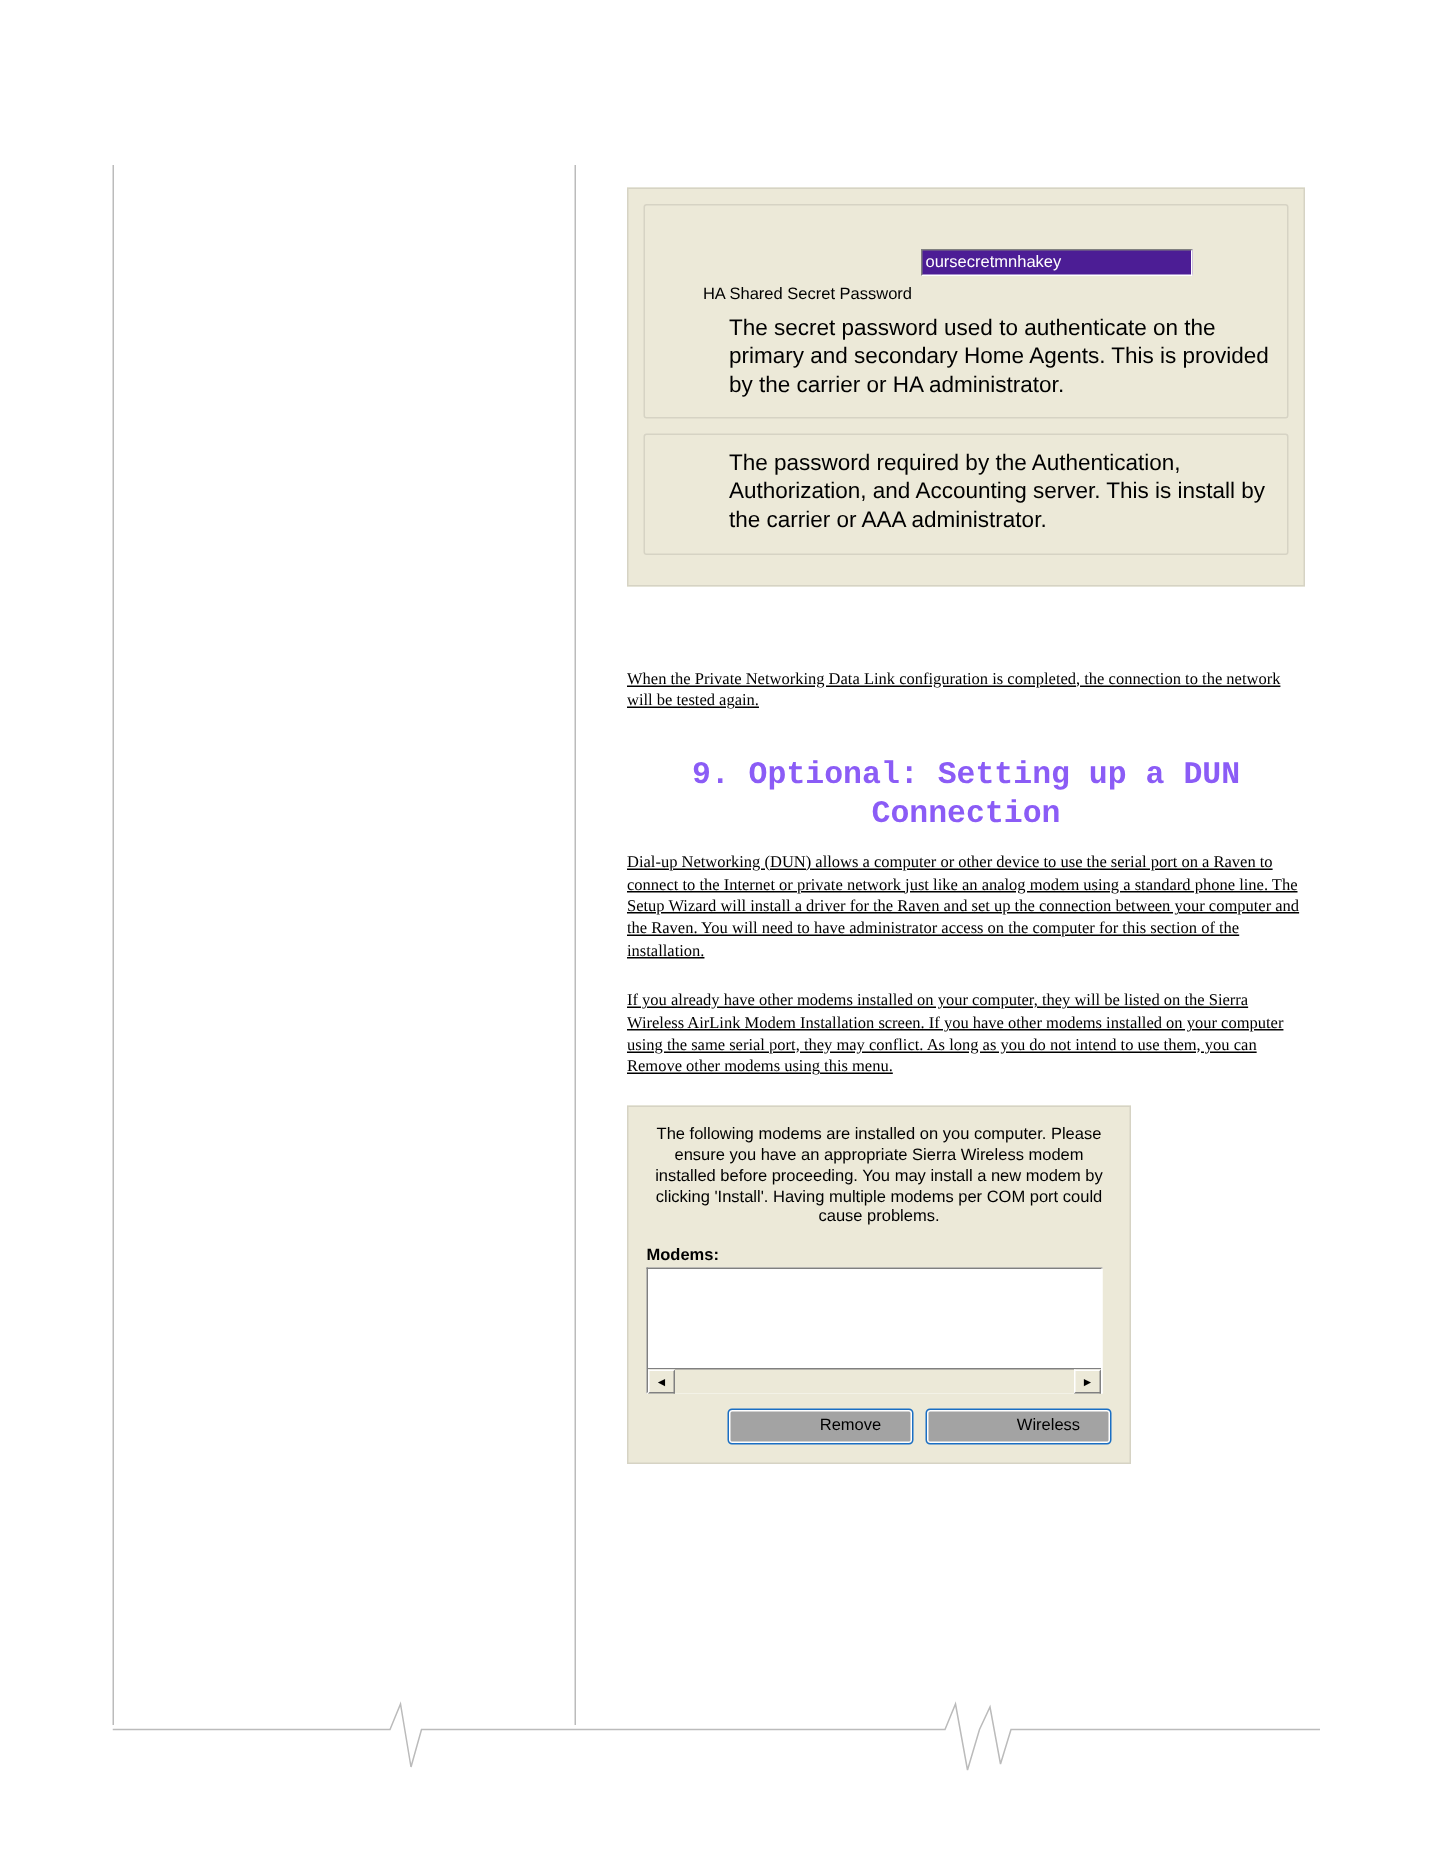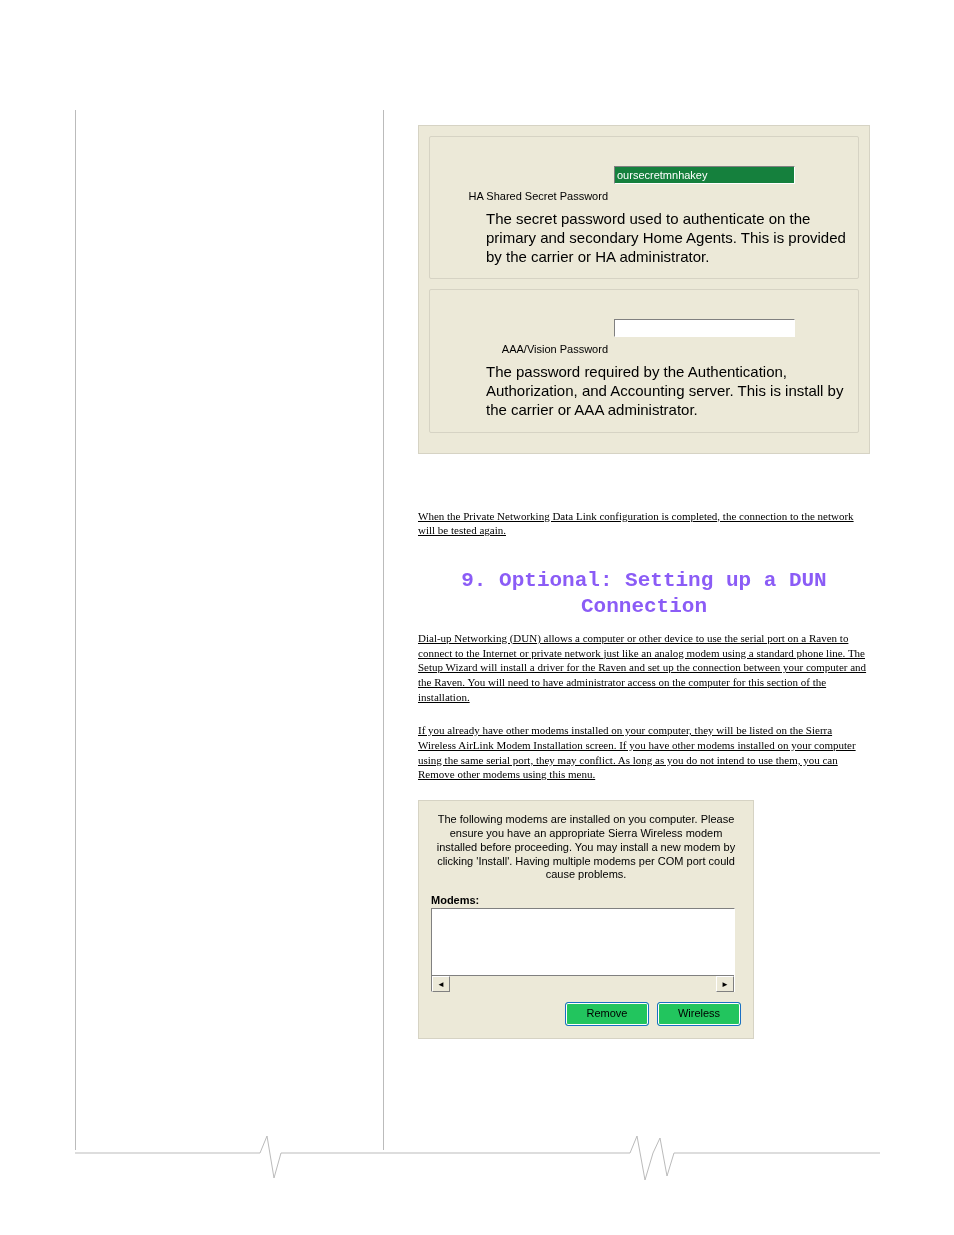--- a/index.html
+++ b/index.html
@@ -156,27 +156,28 @@
     display: flex;
     justify-content: flex-end;
     gap: 8px;
     margin-top: 10px;
   }
   .winbtn {
     width: 82px;
     height: 22px;
     font-family: Tahoma, Arial, sans-serif;
     font-size: 11px;
-    background: #22c55e;
+    background: #a3a3a3;
     border: 1px solid #1a6fc4;
     border-radius: 3px;
     box-shadow: inset 0 0 0 1px #fff;
     text-align: center;
     line-height: 20px;
     cursor: default;
+    padding-left: 40px;
   }
 
   
   .wavewrap {
     position: absolute;
     left: 75px;
     top: 1128px;
     width: 805px;
     height: 60px;
   }
@@ -189,30 +190,26 @@
 
   <div class="rule-vert-left"></div>
   <div class="rule-vert-mid"></div>
 
   <div class="content">
 
     <div class="dlg" style="width:430px;">
       <div class="group">
         <div class="row">
           <div class="row-label">HA Shared Secret Password</div>
-          <input class="row-input" style="background: #15803d; color: rgb(255, 255, 255);" value="oursecretmnhakey">
+          <input class="row-input" style="background: #4c1d95; color: rgb(255, 255, 255);" value="oursecretmnhakey">
         </div>
         <div class="desc">The secret password used to authenticate on the primary and secondary Home Agents. This is provided by the carrier or HA administrator.</div>
       </div>
 
       <div class="group">
-        <div class="row">
-          <div class="row-label">AAA/Vision Password</div>
-          <input class="row-input" value="" style="">
-        </div>
         <div class="desc">The password required by the Authentication, Authorization, and Accounting server. This is install by the carrier or AAA administrator.</div>
       </div>
     </div>
 
     <p class="para" style="margin-top:55px;">When the Private Networking Data Link configuration is completed, the connection to the network will be tested again.</p>
 
     <h2 class="section-title">9. Optional: Setting up a DUN Connection</h2>
 
     <p class="para" style="margin-top:8px;">Dial-up Networking (DUN) allows a computer or other device to use the serial port on a Raven to connect to the Internet or private network just like an analog modem using a standard phone line. The Setup Wizard will install a driver for the Raven and set up the connection between your computer and the Raven. You will need to have administrator access on the computer for this section of the installation.</p>
 

